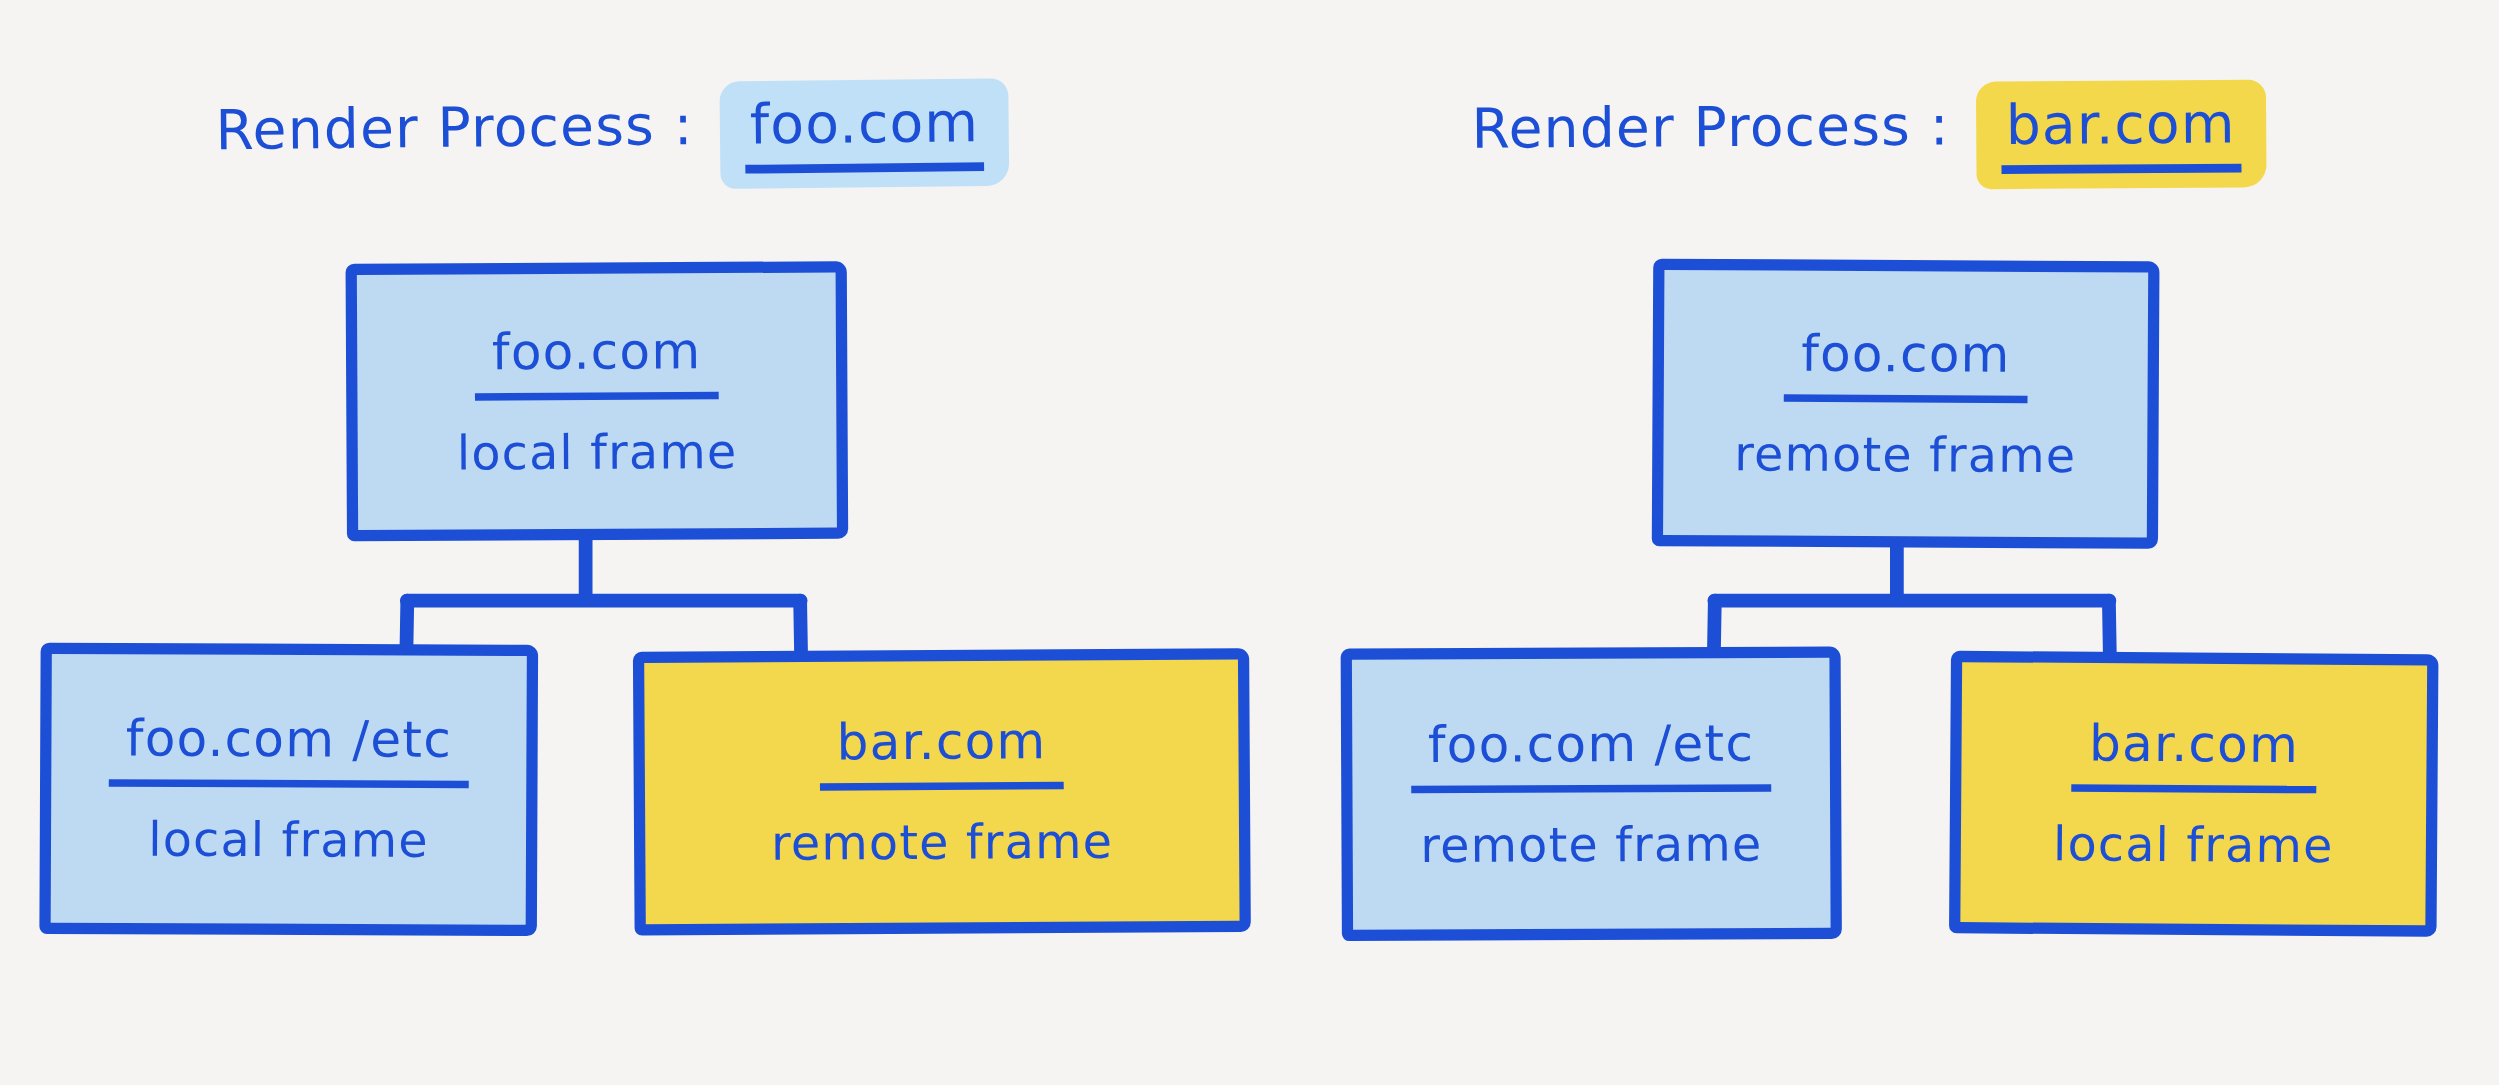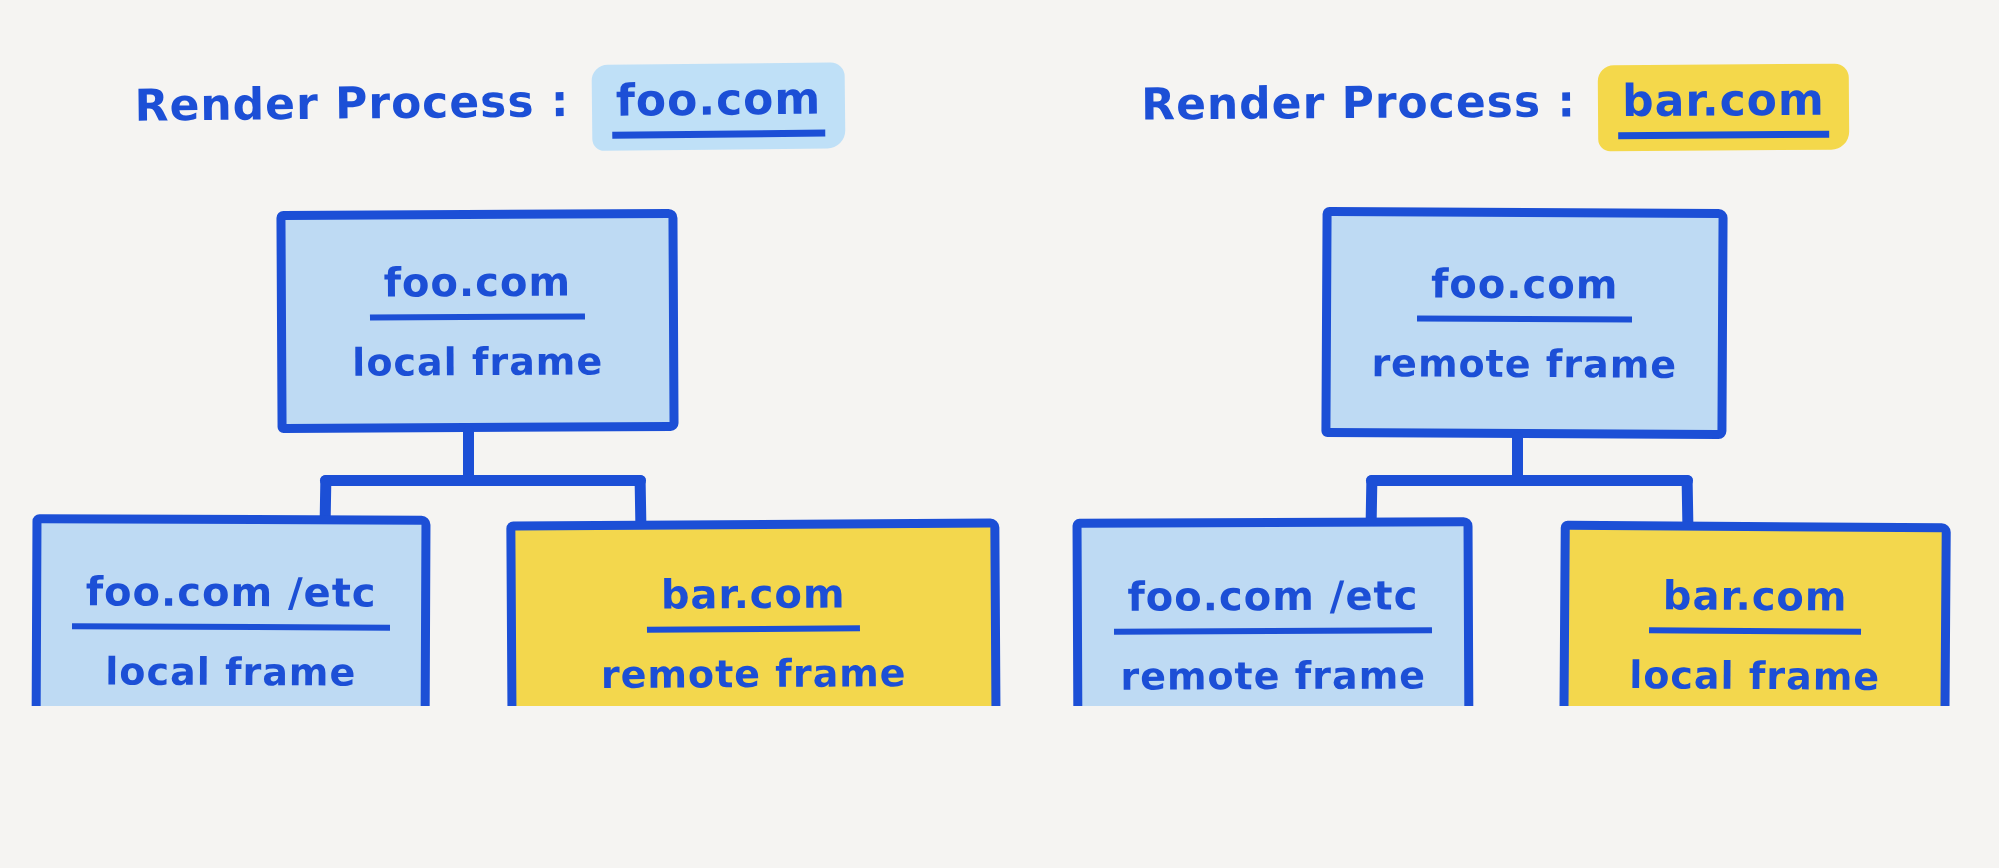--- a/index.html
+++ b/index.html
@@ -6,22 +6,22 @@
     --ink:#1c4fd6;
     --blue-fill:#bedaf3;
     --yellow-fill:#f3d74d;
     --bg:#f5f4f2;
     --hl-blue:#bfe0f7;
     --hl-yellow:#f4d84b;
   }
   *{box-sizing:border-box;}
   body{margin:0;background:var(--bg);font-family:"DejaVu Sans",sans-serif;}
   .canvas{
-    position:relative;width:1999px;height:706px;background:var(--bg);
-    overflow:hidden;color:var(--ink);font-weight:bold;
+    position:relative;width:1999px;height:868px;background:var(--bg);
+    overflow:hidden;color:var(--ink);font-weight:normal;
   }
   
   .title{
     position:absolute;font-size:44px;letter-spacing:1px;white-space:nowrap;
     text-align:center;color:var(--ink);
   }
   .title-left{left:130px;top:66px;width:720px;transform:rotate(-0.6deg);}
   .title-right{left:1135px;top:66px;width:720px;transform:rotate(-0.4deg);}
   .hl{display:inline-block;border-radius:16px 14px 18px 12px;padding:10px 20px 12px;margin-left:6px;}
   .hl-blue{background:var(--hl-blue);}

